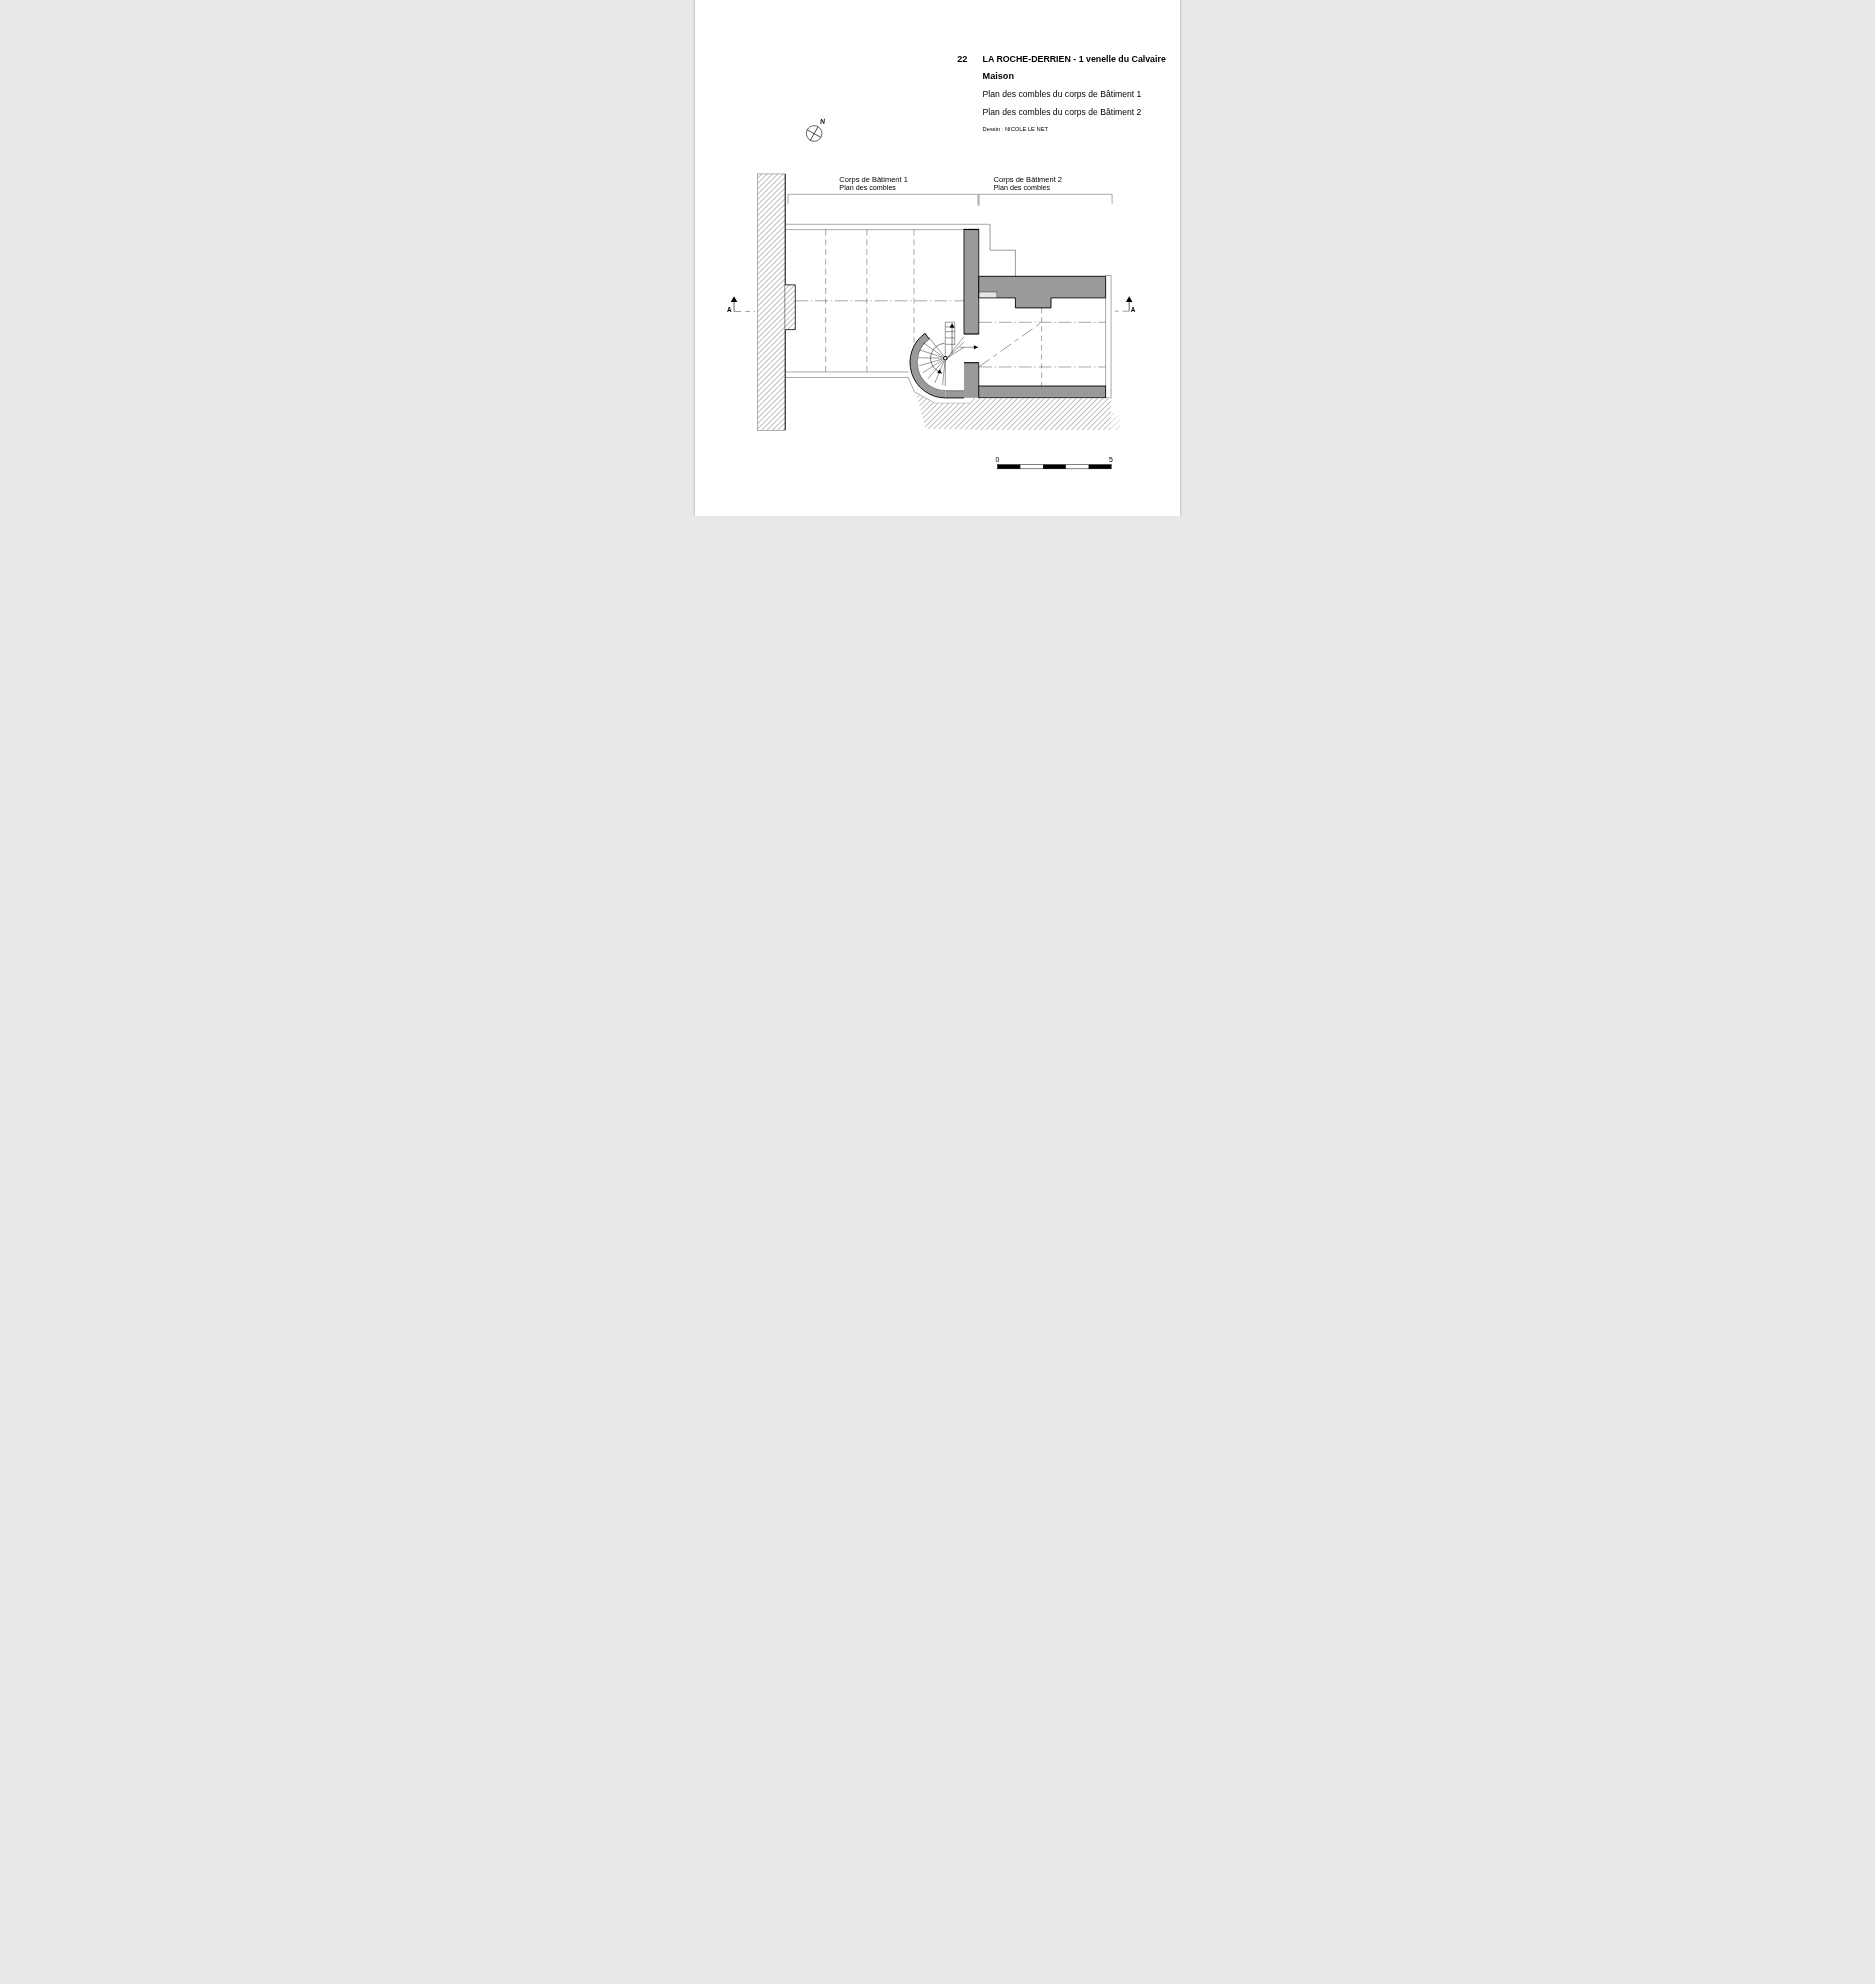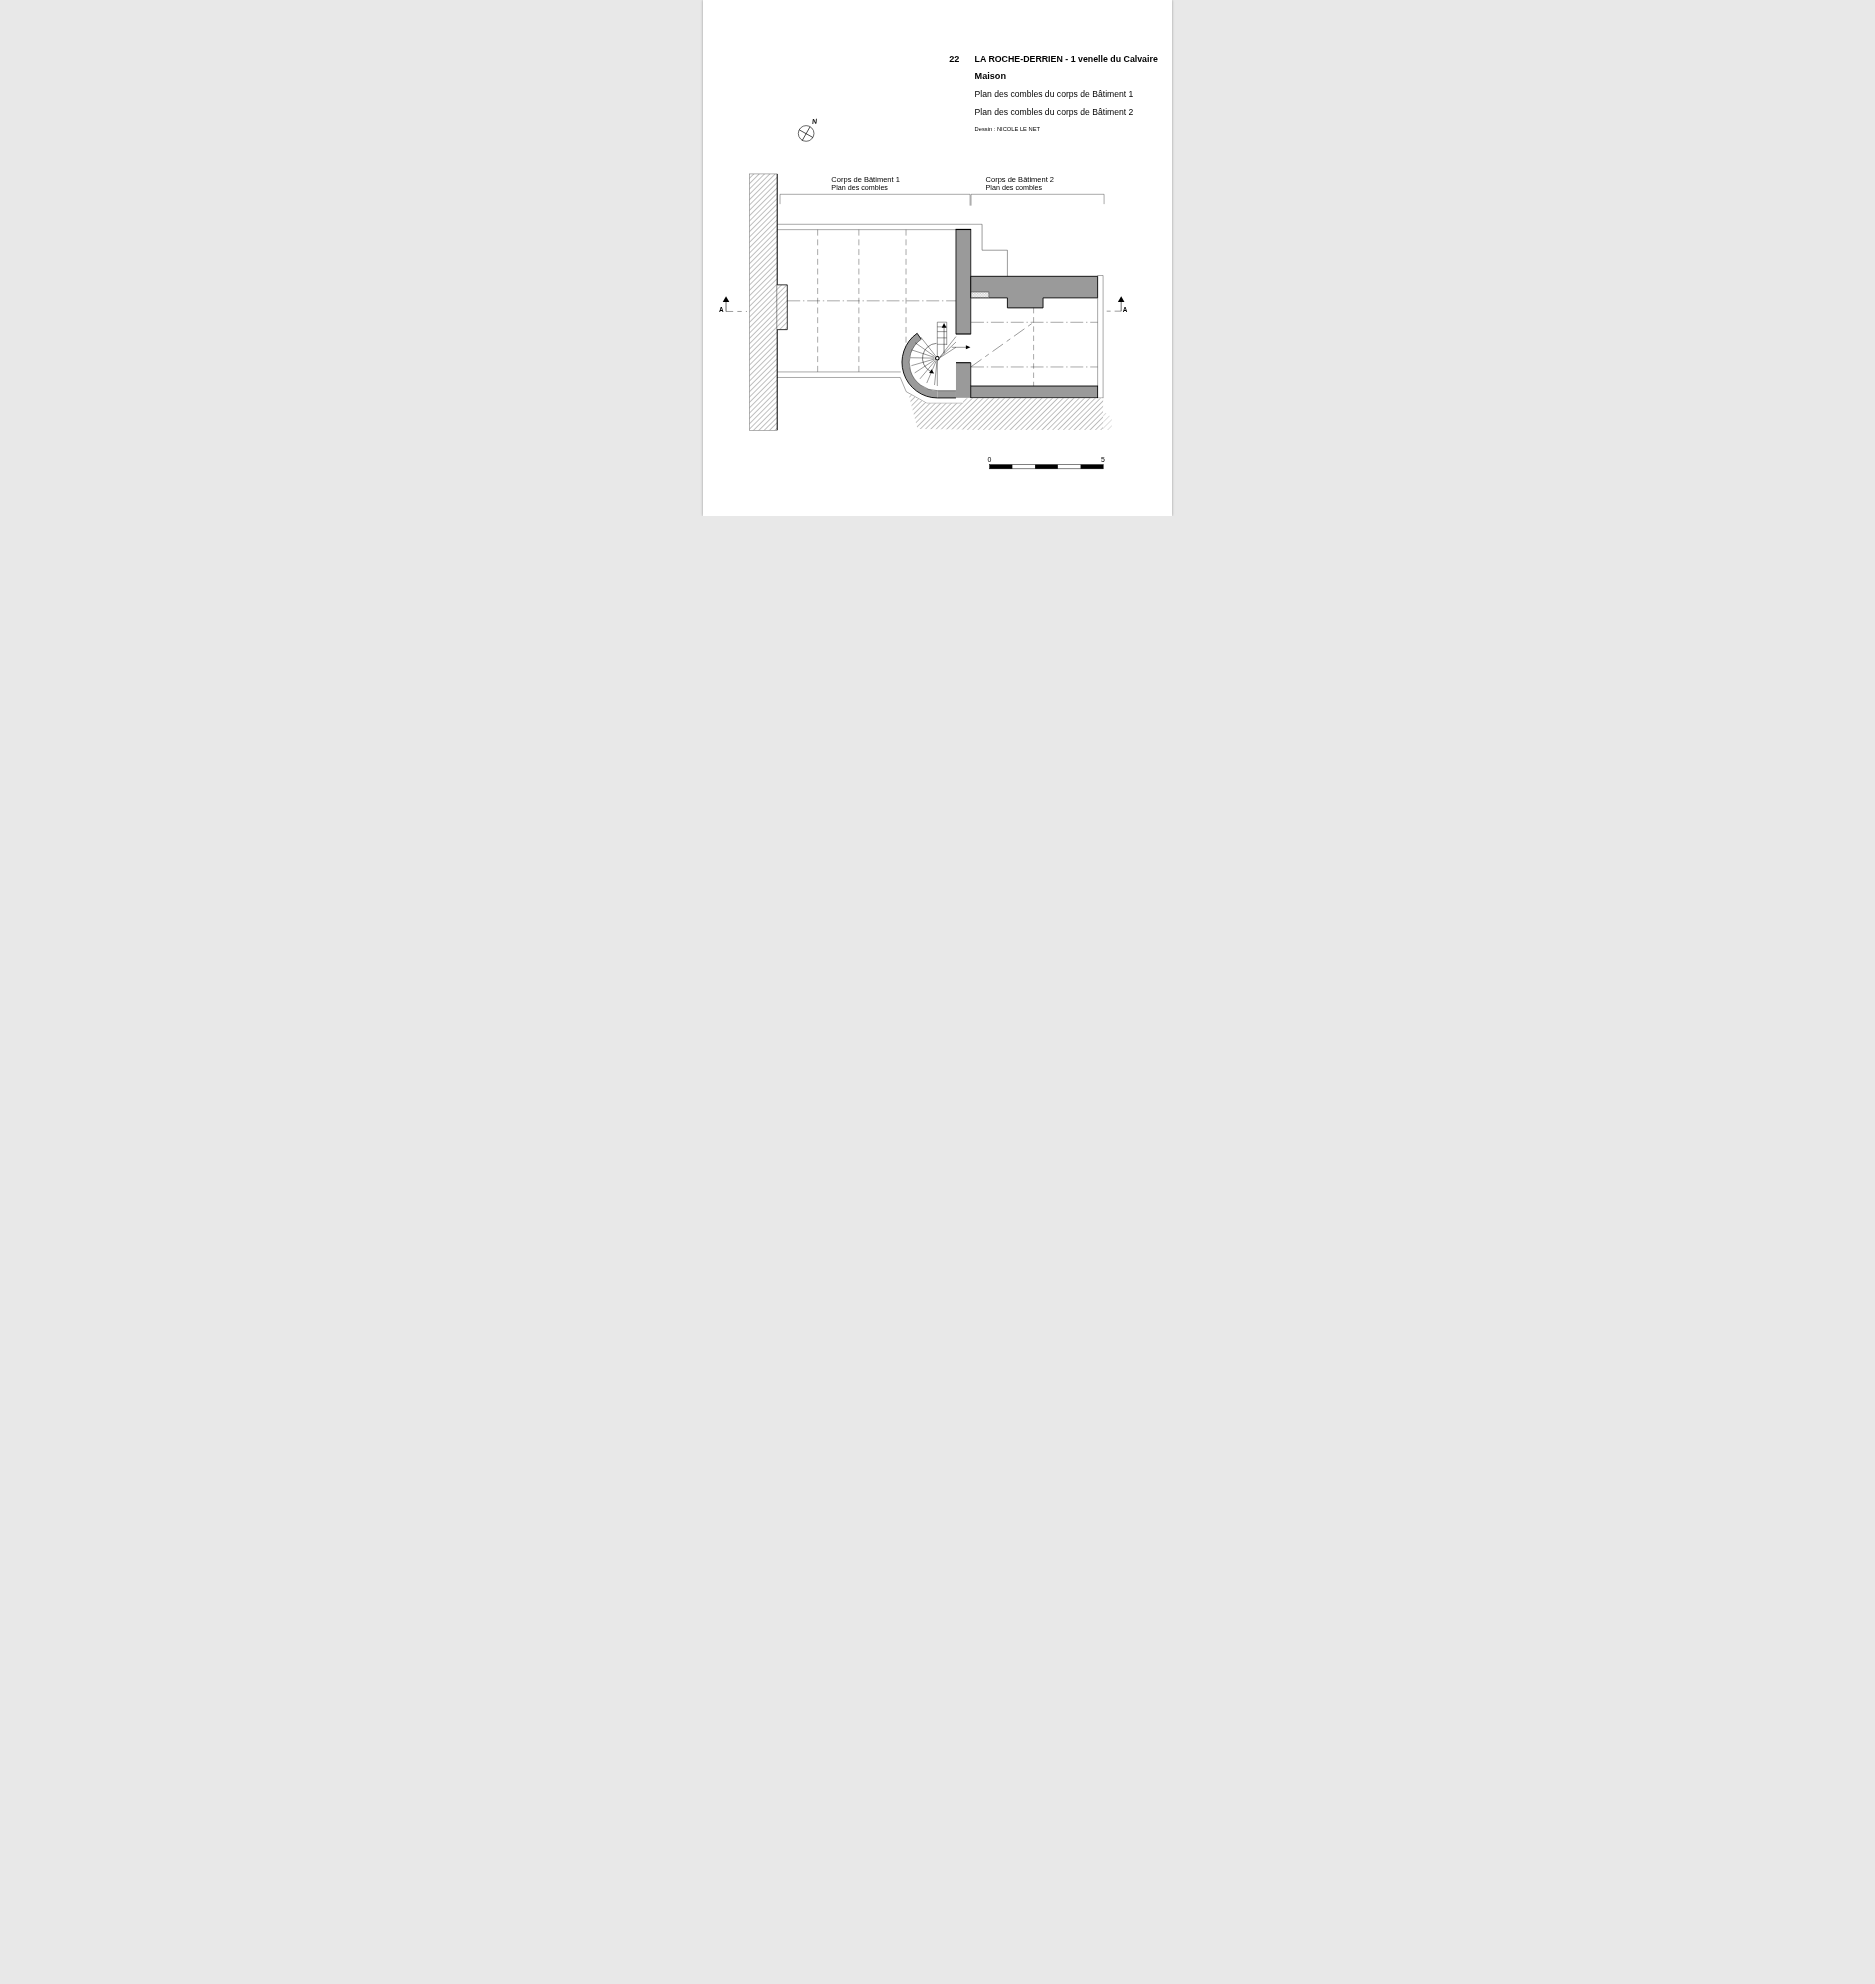--- a/index.html
+++ b/index.html
@@ -1,20 +1,20 @@
 <!DOCTYPE html>
 <html style="font-size:6.4px"><head>
 <meta charset="utf-8">
 <style>
   html,body{margin:0;padding:0;background:#e8e8e8;}
   .page{
     width:469px;height:516px;background:#ffffff;margin:0 auto;
     box-shadow:0 0 2.4px rgba(0,0,0,.35);
     font-family:"Liberation Sans", sans-serif;
-    position:relative;overflow:hidden;
+    position:relative;overflow:hidden;padding-left:16px;
   }
   svg{display:block;width:100%;height:100%;}
   text{fill:#000;}
   .t-bold{font-weight:bold;}
   .t-italic{font-style:italic;font-weight:bold;}
 </style>
 </head>
 <body>
 
 <div class="page">

